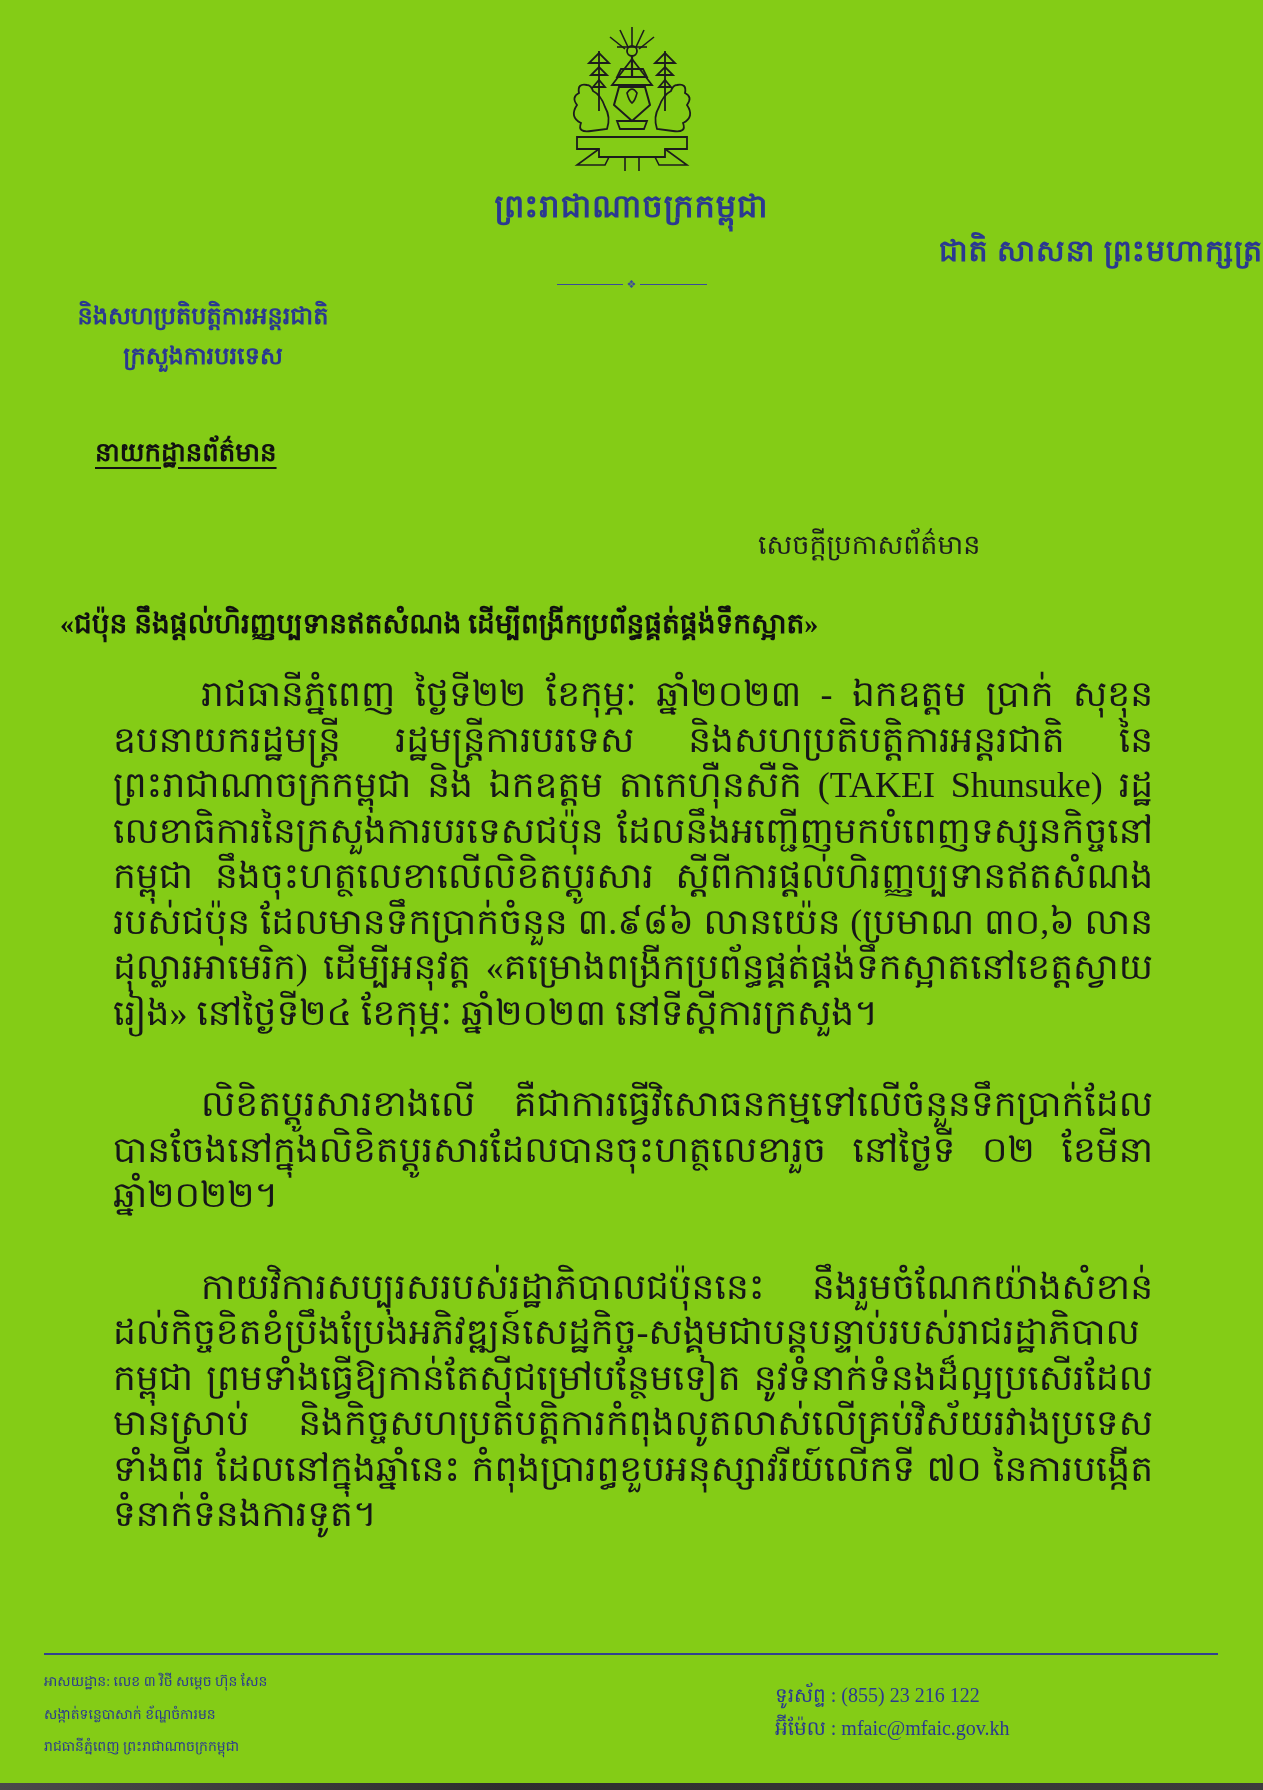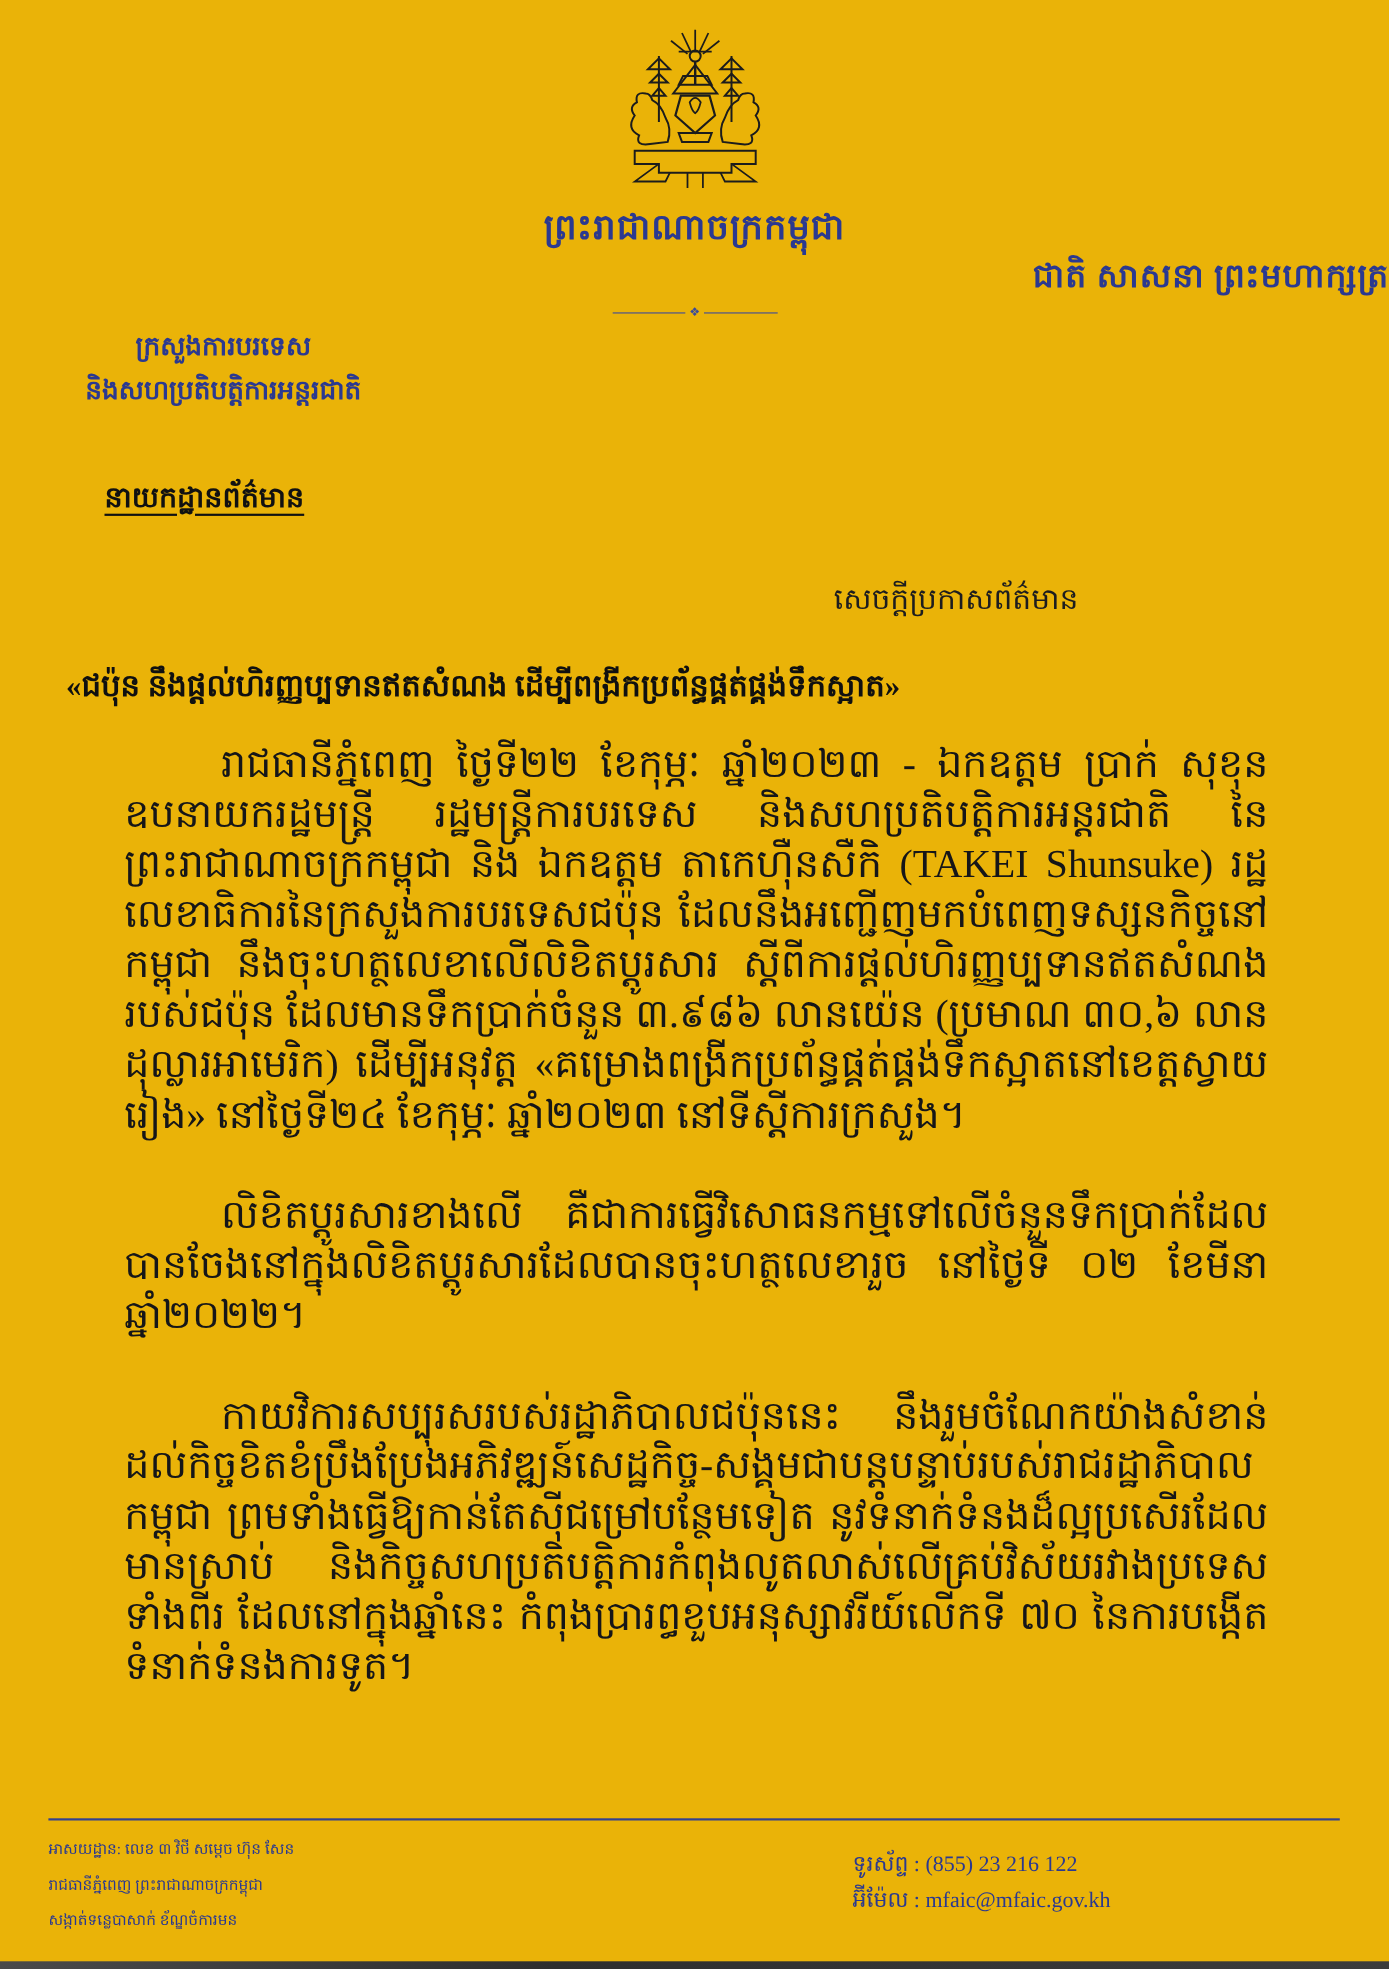--- a/index.html
+++ b/index.html
@@ -4,21 +4,21 @@
 <style>
   * { margin: 0; padding: 0; box-sizing: border-box; }
   html, body { background: #e8e8e8; }
   body { font-family: "Liberation Serif", "DejaVu Sans", sans-serif; }
 
   .page {
     position: relative;
     width: 1263px;
     height: 1790px;
     margin: 0 auto;
-    background: #eab308;
+    background: #84cc16;
     overflow: hidden;
     color: #1d1d1f;
   }
 
   
   .emblem-wrap {
     position: absolute;
     top: 25px;
     left: 50%;
     transform: translateX(-50%);
@@ -213,41 +213,41 @@
   </div>
 
   <div class="kingdom-title">ព្រះរាជាណាចក្រកម្ពុជា</div>
   <div class="motto">ជាតិ សាសនា ព្រះមហាក្សត្រ</div>
 
   <div class="ornament-divider">
     <span class="orn-core">❖</span>
   </div>
 
   <div class="ministry-block">
+    <div>និងសហប្រតិបត្តិការអន្តរជាតិ</div>
     <div>ក្រសួងការបរទេស</div>
-    <div>និងសហប្រតិបត្តិការអន្តរជាតិ</div>
   </div>
 
   <div class="department">នាយកដ្ឋានព័ត៌មាន</div>
 
   <div class="doc-type">សេចក្តីប្រកាសព័ត៌មាន</div>
   <div class="headline">«ជប៉ុន នឹងផ្តល់ហិរញ្ញប្បទានឥតសំណង ដើម្បីពង្រីកប្រព័ន្ធផ្គត់ផ្គង់ទឹកស្អាត»</div>
 
   <div class="body-text">
     <p>រាជធានីភ្នំពេញ ថ្ងៃទី២២ ខែកុម្ភៈ ឆ្នាំ២០២៣ - ឯកឧត្តម ប្រាក់ សុខុន ឧបនាយករដ្ឋមន្ត្រី រដ្ឋមន្ត្រីការបរទេស និងសហប្រតិបត្តិការអន្តរជាតិ នៃព្រះរាជាណាចក្រកម្ពុជា និង ឯកឧត្តម តាកេហ៊ឺនសឺកិ (TAKEI Shunsuke) រដ្ឋលេខាធិការនៃក្រសួងការបរទេសជប៉ុន ដែលនឹងអញ្ជើញមកបំពេញទស្សនកិច្ចនៅកម្ពុជា នឹងចុះហត្ថលេខាលើលិខិតប្តូរសារ ស្តីពីការផ្តល់ហិរញ្ញប្បទានឥតសំណងរបស់ជប៉ុន ដែលមានទឹកប្រាក់ចំនួន ៣.៩៨៦ លានយ៉េន (ប្រមាណ ៣០,៦ លានដុល្លារអាមេរិក) ដើម្បីអនុវត្ត «គម្រោងពង្រីកប្រព័ន្ធផ្គត់ផ្គង់ទឹកស្អាតនៅខេត្តស្វាយរៀង» នៅថ្ងៃទី២៤ ខែកុម្ភៈ ឆ្នាំ២០២៣ នៅទីស្តីការក្រសួង។</p>
     <p>លិខិតប្តូរសារខាងលើ គឺជាការធ្វើវិសោធនកម្មទៅលើចំនួនទឹកប្រាក់ដែលបានចែងនៅក្នុងលិខិតប្តូរសារដែលបានចុះហត្ថលេខារួច នៅថ្ងៃទី ០២ ខែមីនា ឆ្នាំ២០២២។</p>
     <p>កាយវិការសប្បុរសរបស់រដ្ឋាភិបាលជប៉ុននេះ នឹងរួមចំណែកយ៉ាងសំខាន់ដល់កិច្ចខិតខំប្រឹងប្រែងអភិវឌ្ឍន៍សេដ្ឋកិច្ច-សង្គមជាបន្តបន្ទាប់របស់រាជរដ្ឋាភិបាលកម្ពុជា ព្រមទាំងធ្វើឱ្យកាន់តែស៊ីជម្រៅបន្ថែមទៀត នូវទំនាក់ទំនងដ៏ល្អប្រសើរដែលមានស្រាប់ និងកិច្ចសហប្រតិបត្តិការកំពុងលូតលាស់លើគ្រប់វិស័យរវាងប្រទេសទាំងពីរ ដែលនៅក្នុងឆ្នាំនេះ កំពុងប្រារព្ធខួបអនុស្សាវរីយ៍លើកទី ៧០ នៃការបង្កើតទំនាក់ទំនងការទូត។</p>
   </div>
 
   <div class="footer-rule"></div>
 
   <div class="footer-address">
     <div>អាសយដ្ឋាន: លេខ ៣ វិថី សម្តេច ហ៊ុន សែន</div>
+    <div>សង្កាត់ទន្លេបាសាក់ ខ័ណ្ឌចំការមន</div>
     <div>រាជធានីភ្នំពេញ ព្រះរាជាណាចក្រកម្ពុជា</div>
-    <div>សង្កាត់ទន្លេបាសាក់ ខ័ណ្ឌចំការមន</div>
   </div>
 
   <div class="footer-contact">
     <div>ទូរស័ព្ទ : (855) 23 216 122</div>
     <div>អ៊ីម៉ែល : mfaic@mfaic.gov.kh</div>
   </div>
 
   <div class="scan-edge-bar"></div>
 </div>
 

